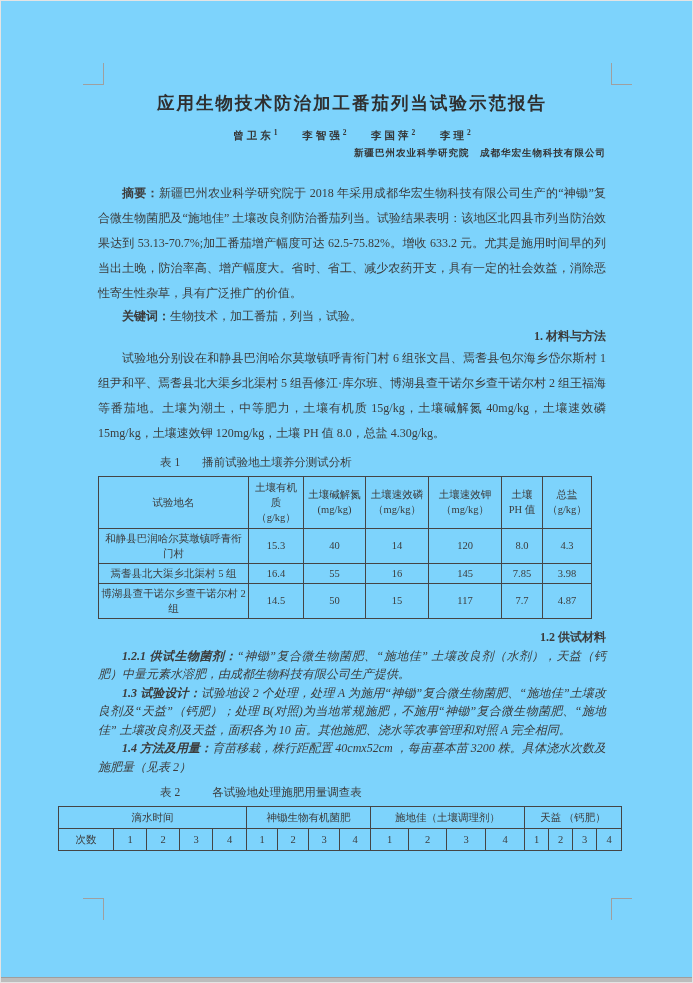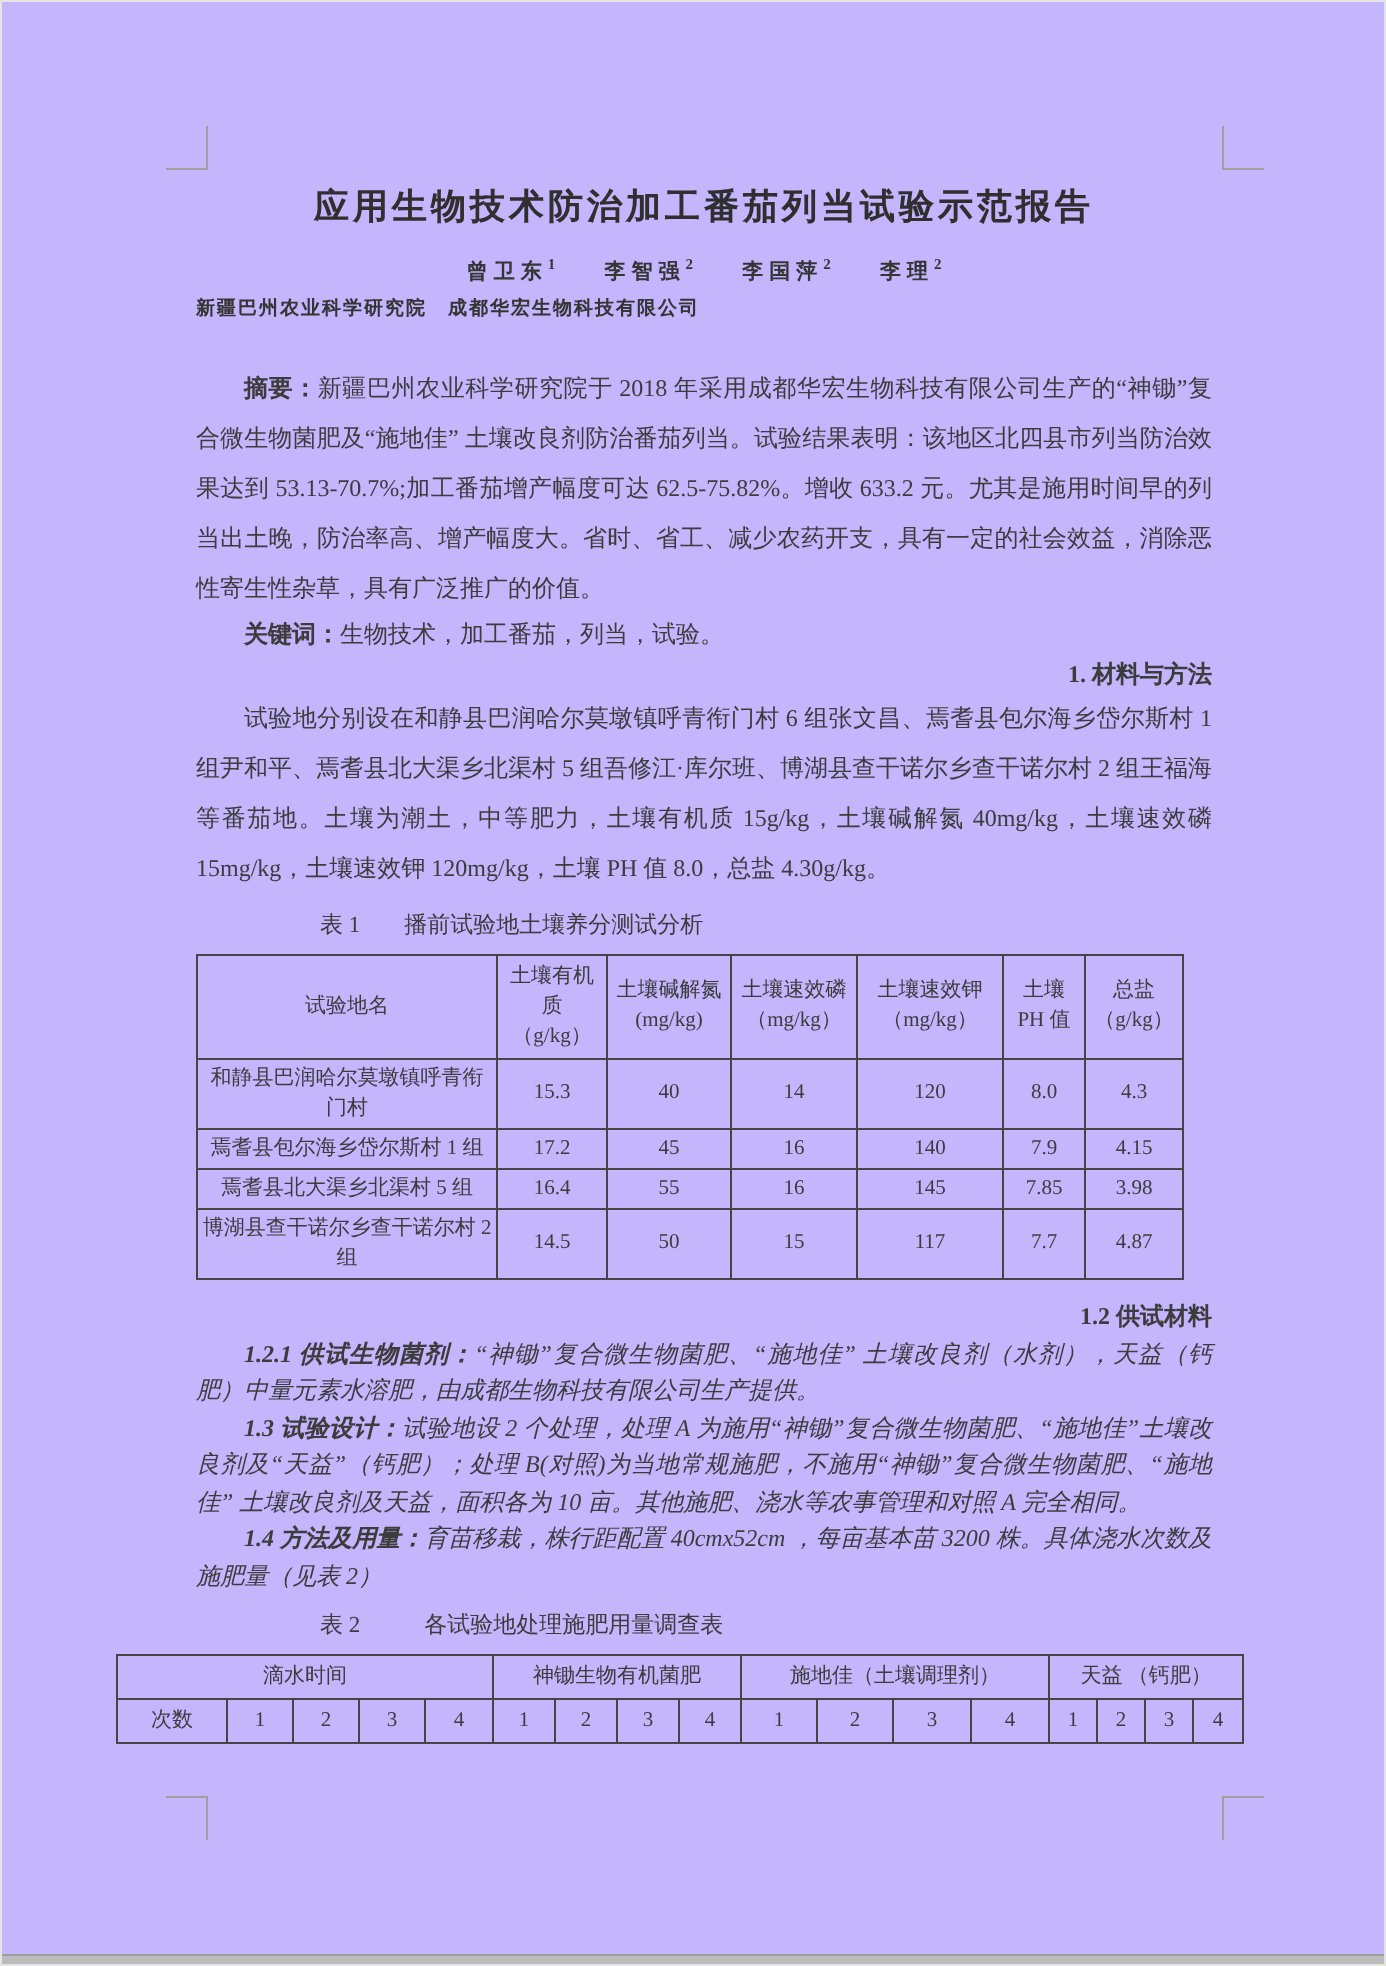--- a/index.html
+++ b/index.html
@@ -5,36 +5,36 @@
   * { margin:0; padding:0; box-sizing:border-box; }
   html,body { width:693px; height:983px; }
   body {
     background:#ffffff;
     font-family:"Liberation Serif","DejaVu Serif",serif;
     color:#3c3c3c;
     position:relative;
     overflow:hidden;
     border:1px solid #e4e4e4;
   }
-  .page { position:absolute; inset:0; background:#c4b5fd; }
+  .page { position:absolute; inset:0; background:#7dd3fc; }
 
   
   .crop { position:absolute; width:21px; height:22px; }
   .crop-tl { left:82px;  top:62px;  border-right:1px solid #9f9f9f; border-bottom:1px solid #9f9f9f; }
   .crop-tr { left:610px; top:62px;  border-left:1px solid #9f9f9f;  border-bottom:1px solid #9f9f9f; }
   .crop-bl { left:82px;  top:897px; border-right:1px solid #9f9f9f; border-top:1px solid #9f9f9f; }
   .crop-br { left:610px; top:897px; border-left:1px solid #9f9f9f;  border-top:1px solid #9f9f9f; }
 
   .content { position:absolute; left:97px; top:90px; width:508px; }
 
   .doc-title { font-size:17.5px; font-weight:bold; text-align:center; letter-spacing:2px; line-height:24px; color:#2f2f2f; }
   .authors { text-align:center; font-size:10.5px; font-weight:bold; margin-top:10px; line-height:14px; color:#353535; }
   .author { margin:0 11px; letter-spacing:3px; }
   .author sup { font-size:7.5px; letter-spacing:0; }
-  .affil { text-align:left; font-size:9.5px; font-weight:bold; margin-top:4px; line-height:13px; letter-spacing:1px; color:#353535;font-family:Liberation Mono, monospace; }
+  .affil { text-align:right; font-size:9.5px; font-weight:bold; margin-top:4px; line-height:13px; letter-spacing:1px; color:#353535; }
 
   p { font-size:12px; text-align:justify; text-indent:2em; }
   .abstract { margin-top:21px; line-height:25px; }
   .keywords { line-height:20px; }
   .h { font-weight:bold; line-height:20px; text-align:right; }
   .body-lg { line-height:25px; }
   .body-sm { line-height:18.5px;font-style:italic; }
   .t12 { margin-top:8px; }
 
   .caption { font-size:11.5px; padding-left:62px; line-height:16px; margin-top:8px; }
@@ -107,29 +107,20 @@
         <th>总盐（g/kg）</th>
       </tr>
       <tr>
         <td>和静县巴润哈尔莫墩镇呼青衔门村</td>
         <td>15.3</td>
         <td>40</td>
         <td>14</td>
         <td>120</td>
         <td>8.0</td>
         <td>4.3</td>
-      </tr>
-      <tr>
-        <td>焉耆县包尔海乡岱尔斯村 1 组</td>
-        <td>17.2</td>
-        <td>45</td>
-        <td>16</td>
-        <td>140</td>
-        <td>7.9</td>
-        <td>4.15</td>
       </tr>
       <tr>
         <td>焉耆县北大渠乡北渠村 5 组</td>
         <td>16.4</td>
         <td>55</td>
         <td>16</td>
         <td>145</td>
         <td>7.85</td>
         <td>3.98</td>
       </tr>

